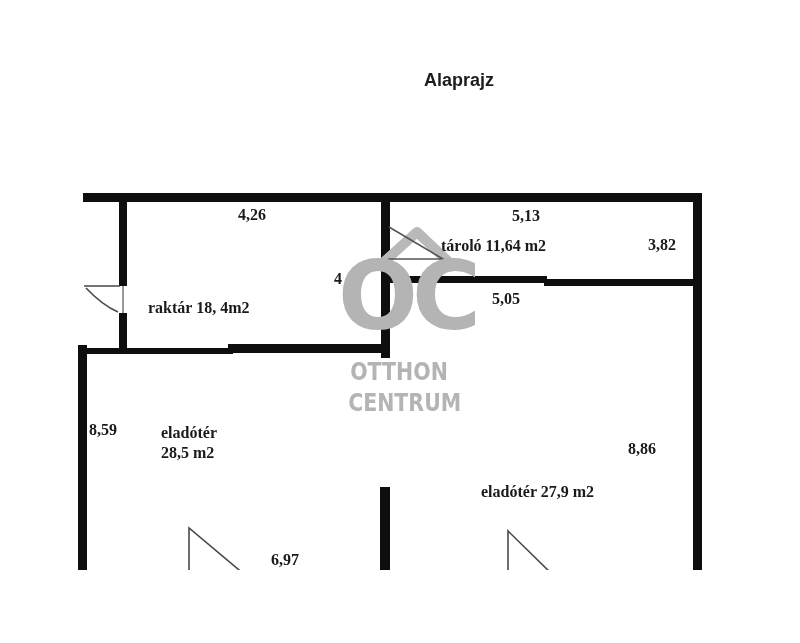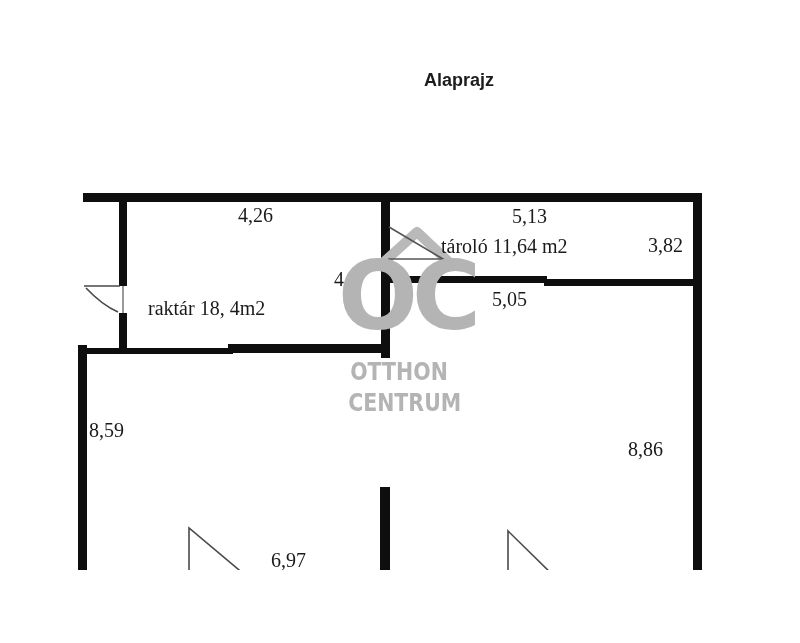--- a/index.html
+++ b/index.html
@@ -25,21 +25,21 @@
   
   .w-tarolo-left{left:386px;top:276px;width:161px;height:7px;}
   .w-tarolo-right{left:544px;top:279px;width:156px;height:7px;}
   
   .w-mid-lower{left:380px;top:487px;width:10px;height:94px;}
   
   .window{position:absolute;top:573px;height:15px;background:#ffffff;border:2px solid #3d3d3d;}
   .window-1{left:97px;width:71px;}
   .window-2{left:277px;width:71px;}
   
-  .lbl{position:absolute;color:#1a1a1a;font-weight:normal;font-size:20px;line-height:20px;white-space:nowrap;}
+  .lbl{position:absolute;color:#1a1a1a;font-weight:bold;font-size:16px;line-height:20px;white-space:nowrap;}
   .title{
     position:absolute;left:424px;top:70px;font-family:"Liberation Sans","DejaVu Sans",sans-serif;
     font-size:18px;font-weight:bold;color:#1c1c1c;
   }
   
   .wm{position:absolute;color:#b4b4b4;font-family:"DejaVu Sans",sans-serif;font-weight:bold;}
   .wm-oc{left:338px;top:250px;width:124px;font-size:94px;line-height:94px;letter-spacing:-6px;text-align:center;}
   .wm-line{width:124px;text-align:center;font-size:25px;line-height:25px;transform:scaleX(0.82);transform-origin:center;}
   .wm-l1{left:337px;top:359px;}
   .wm-l2{left:337px;top:390px;}
@@ -86,20 +86,25 @@
       <path d="M 508,579 L 508,531 L 557,579"></path>
     </g>
   </svg>
 
   <div class="wm wm-oc">OC</div>
   <div class="wm wm-line wm-l1">OTTHON</div>
   <div class="wm wm-line wm-l2">CENTRUM</div>
 
   <div class="lbl" style="left:148px;top:258px;margin-top:40px;">raktár 18, 4m2</div>
   <div class="lbl" style="left:441px;top:236px;text-align:right;">tároló 11,64 m2</div>
+  <div class="lbl" style="left:161px;top:423px;">
+    <div>eladótér</div>
+    <div>28,5 m2</div>
+  </div>
+  <div class="lbl" style="left:481px;top:482px;">eladótér 27,9 m2</div>
 
   <div class="lbl" style="left:238px;top:205px;">4,26</div>
   <div class="lbl" style="left:334px;top:269px;">4</div>
   <div class="lbl" style="left:512px;top:206px;">5,13</div>
   <div class="lbl" style="left:648px;top:235px;">3,82</div>
   <div class="lbl" style="left:492px;top:289px;">5,05</div>
   <div class="lbl" style="left:89px;top:420px;">8,59</div>
   <div class="lbl" style="left:628px;top:439px;">8,86</div>
   <div class="lbl" style="left:271px;top:550px;">6,97</div>
 

